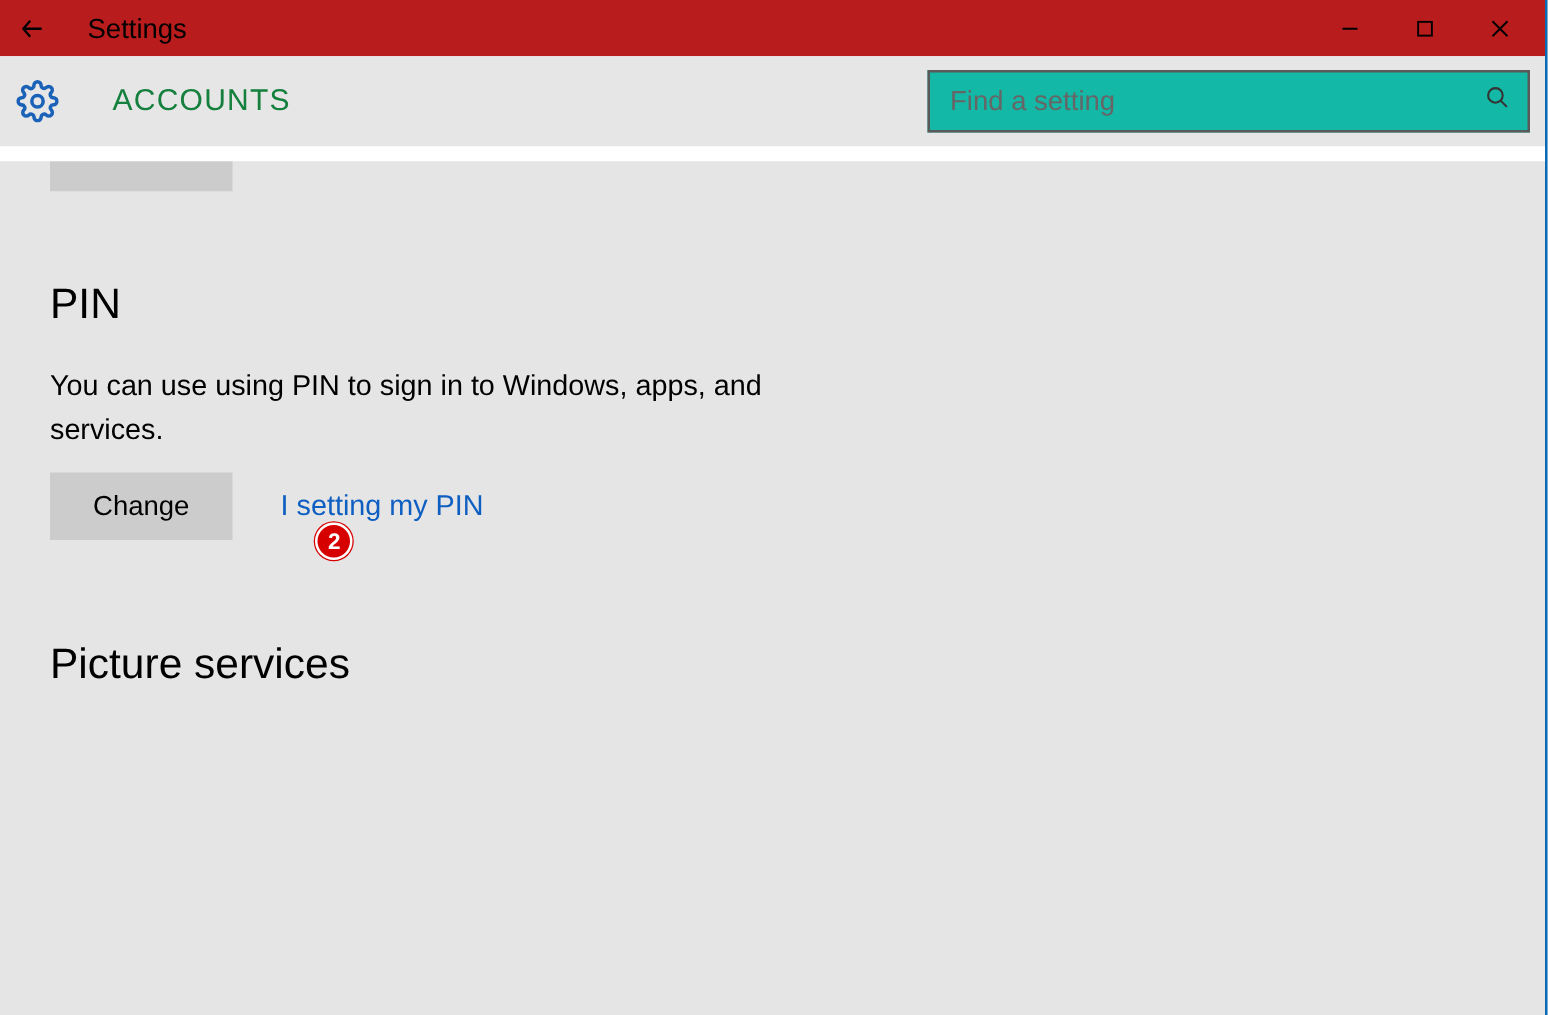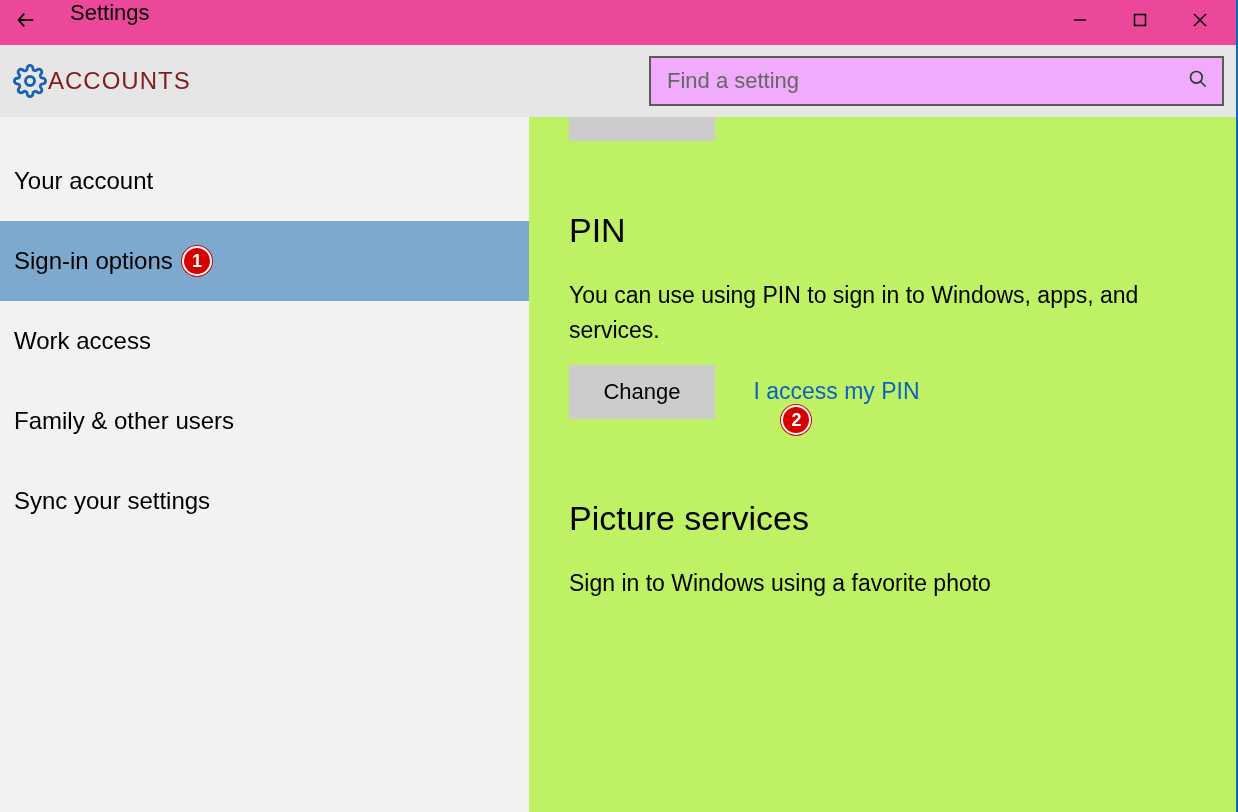--- a/index.html
+++ b/index.html
@@ -11,22 +11,22 @@
     width: 1238px;
     height: 812px;
     overflow: hidden;
     border-right: 2px solid #0a6ab5;
   }
 
   
   .titlebar {
     height: 45px;
     display: flex;
-    align-items: flex-start;
-    background: #ec4899;
+    align-items: center;
+    background: #b91c1c;
     padding: 0 6px;
   }
   .titlebar .back {
     width: 40px; height: 40px;
     display: flex; align-items: center; justify-content: center;
     font-size: 22px;
     cursor: pointer;
   }
   .titlebar .title {
     margin-left: 24px;
@@ -49,32 +49,33 @@
     align-items: center;
     padding-left: 12px;
     padding-right: 12px;
   }
   .header .gear {
     width: 36px; height: 36px;
     display:flex; align-items:center; justify-content:center;
     color: #1a61b8;
   }
   .header .page-title {
+    margin-left: 42px;
     font-size: 24px;
     font-weight: 400;
     letter-spacing: 1px;
-    color: #7f1d1d;
+    color: #15803d;
   }
   .header .spacer { flex: 1; }
   .search-wrap {
     position: relative;
-    width: 575px;
+    width: 482px;
     height: 50px;
     border: 2px solid #5a5a5a;
-    background: #f0abfc;
+    background: #14b8a6;
     display: flex;
     align-items: center;
     padding: 0 14px;
   }
   .search-wrap input {
     flex: 1;
     border: none;
     outline: none;
     font-size: 22px;
     font-family: inherit;
@@ -103,24 +104,25 @@
     color: #000;
     cursor: pointer;
     position: relative;
   }
   .sidebar-item.selected {
     background: #7ea9ce;
   }
 
   .main {
     flex: 1;
-    background: #bef264;
+    background: #e5e5e5;
     padding: 0 20px 0 40px;
     overflow: hidden;
     position: relative;
+    margin-top: 12px;
   }
 
   .partial-btn {
     display:inline-block;
     background:#cccccc;
     height: 24px;
     width: 146px;
     margin-bottom: 66px;
   }
 
@@ -225,54 +227,35 @@
       <svg width="20" height="20" viewBox="0 0 24 24" fill="none" stroke="#333" stroke-width="2">
         <circle cx="10" cy="10" r="7"></circle>
           <line x1="21" y1="21" x2="15" y2="15"></line>
       </svg>
     </span>
   </div>
 </div>
 
 <div class="content">
 
-  <div class="sidebar">
-    <div class="sidebar-item">
-      <span>Your account</span>
-    </div>
-    <div class="sidebar-item selected">
-      <span>Sign-in options</span>
-      <span class="badge badge1">1</span>
-    </div>
-    <div class="sidebar-item">
-      <span>Work access</span>
-    </div>
-    <div class="sidebar-item">
-      <span>Family &amp; other users</span>
-    </div>
-    <div class="sidebar-item">
-      <span>Sync your settings</span>
-    </div>
-  </div>
 
   <div class="main">
     <div class="partial-btn"></div>
 
     <h2 class="section-heading">PIN</h2>
     <p class="section-desc">You can use using PIN to sign in to Windows, apps, and services.</p>
     <div>
       <button class="btn">Change</button>
       <span class="forgot-wrap">
-        <span class="link">I access my PIN</span>
+        <span class="link">I setting my PIN</span>
         <span class="badge badge2">2</span>
       </span>
     </div>
 
     <div class="section-gap"></div>
 
     <h2 class="section-heading">Picture services</h2>
-    <p class="section-desc">Sign in to Windows using a favorite photo</p>
 
     <div class="section-gap2"></div>
 
   </div>
 
 </div>
 
 </body></html>

